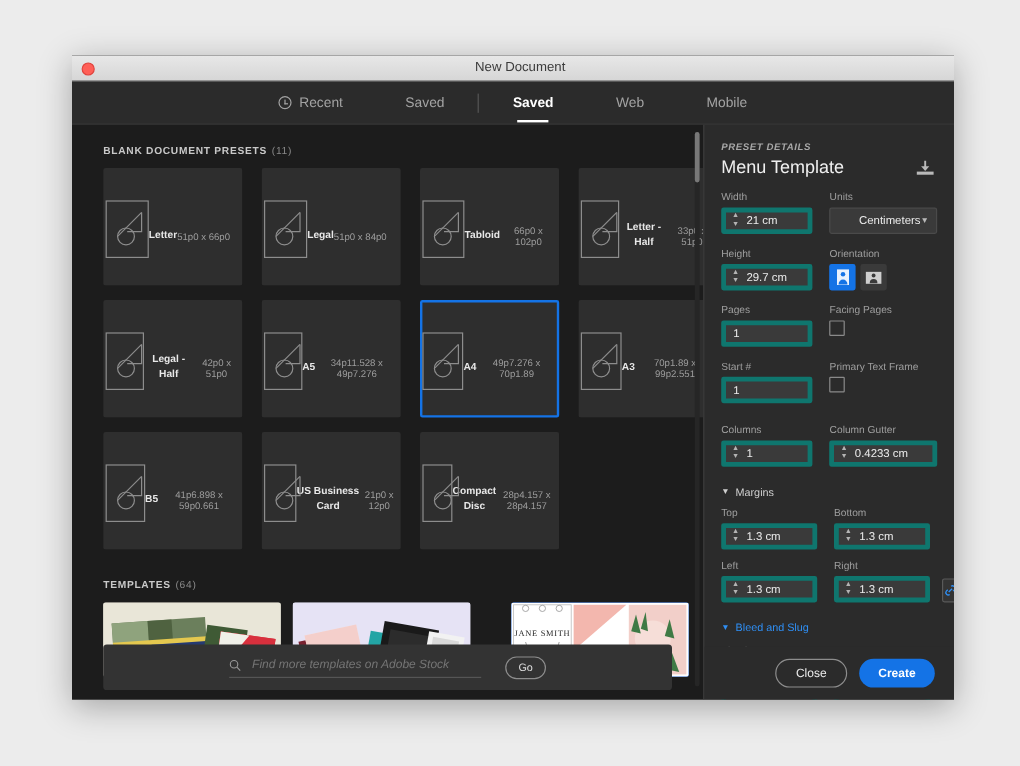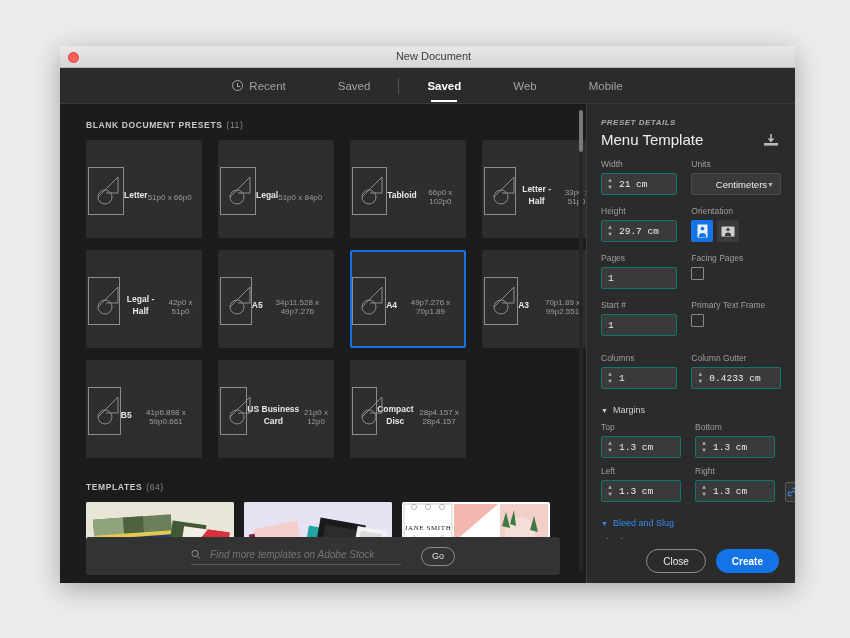--- a/index.html
+++ b/index.html
@@ -129,21 +129,21 @@
   
   .tpl-row {
     display: flex; gap: 10px; padding-left: 26px;
   }
   .tpl-thumb {
     width: 148px; height: 62px; border-radius: 2px;
     overflow: hidden; position: relative; cursor: default;
   }
   .tpl-1 { background: #e9e6d8; }
   .tpl-2 { background: #e6e3f5; }
-  .tpl-3 { background: #3b82f6; }
+  .tpl-3 { background: #3b82f6; margin-left: 24px; }
 
   
   .searchbar {
     position: absolute; left: 26px; bottom: 8px;
     width: 474px; height: 38px;
     background: #333333; border-radius: 3px;
     display: flex; align-items: center; justify-content: center;
     gap: 8px;
   }
   .search-input-wrap {
@@ -184,23 +184,23 @@
   }
   .rp-title { font-size: 15px; color: #efefef; }
   .save-icon { width: 16px; height: 14px; position: relative; cursor: default; }
 
   .rp-inner { padding: 0 14px; }
   .field-row { display: flex; gap: 14px; margin-top: 11px; }
   .field { width: 80px; }
   .field.wide { width: 94px; }
   .flabel { font-size: 8.5px; color: #9f9f9f; margin-bottom: 4px; display:block; }
   .inp {
-    height: 22px; background: #3a3a3a; border: 1px solid #0f766e;
+    height: 22px; background: #3a3a3a; border: 4px solid #0f766e;
     border-radius: 2px; display: flex; align-items: center;
-    padding: 0 6px; font-size: 9.5px; color: #ececec; font-family: Liberation Mono, monospace;
+    padding: 0 6px; font-size: 9.5px; color: #ececec;
   }
   .inp.with-stepper { padding-left: 2px; }
   .stepper {
     width: 12px; display: flex; flex-direction: column;
     align-items: center; justify-content: center; gap: 2px;
     margin-right: 3px; cursor: default;
   }
   .stepper span { font-size: 6px; color: #b4b4b4; line-height: 5px; }
   .inp-val { flex: 1; overflow: hidden; white-space: nowrap; }
   .select {

